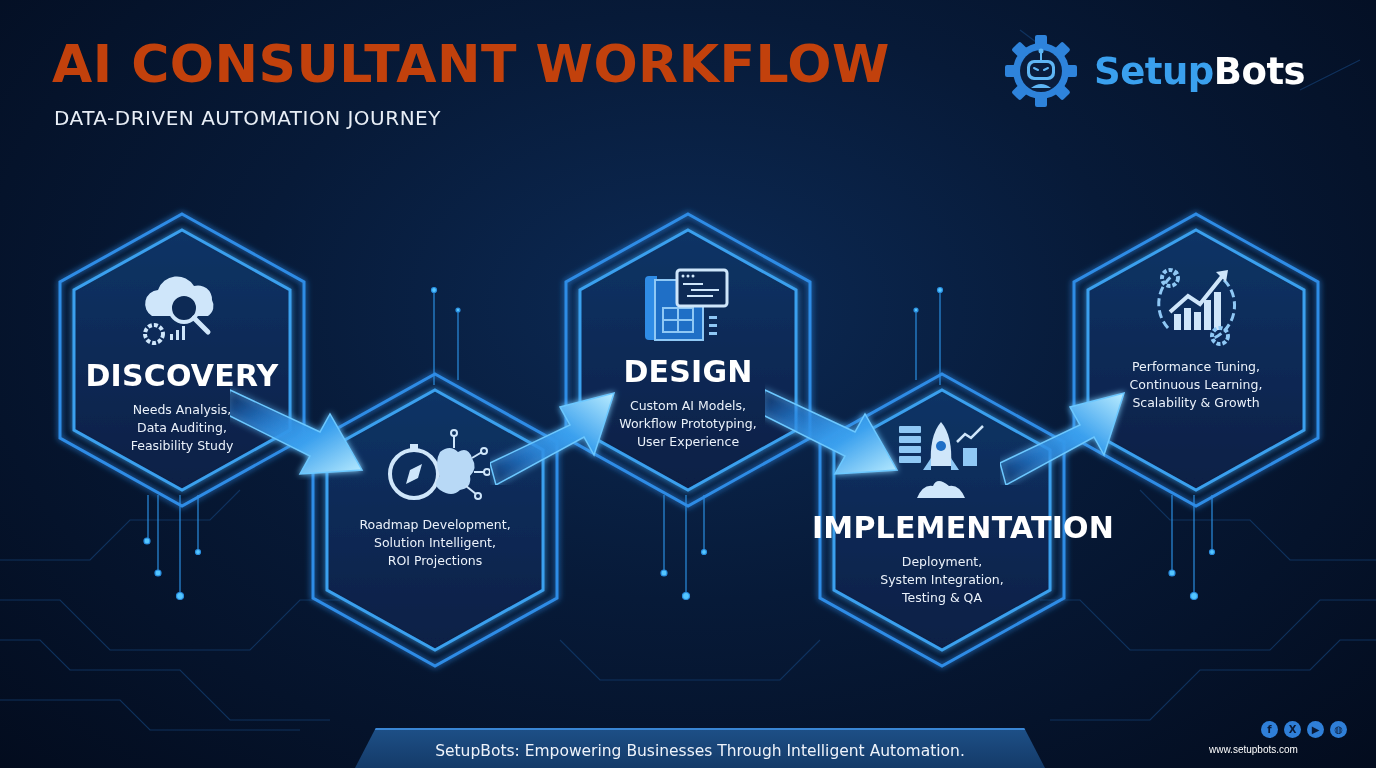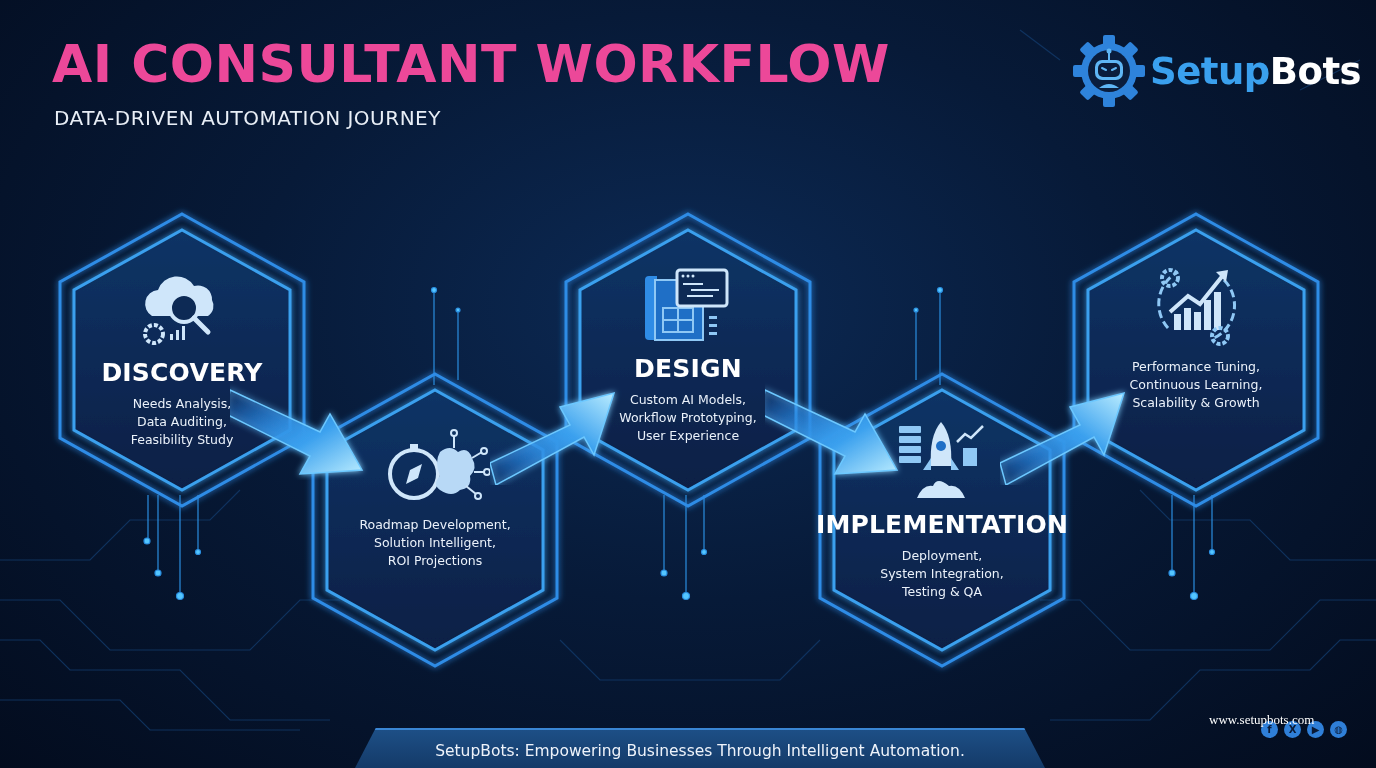--- a/index.html
+++ b/index.html
@@ -7,39 +7,39 @@
   body {
     position: relative;
     font-family: "DejaVu Sans", sans-serif;
     background: radial-gradient(ellipse at 50% 40%, #0c2a55 0%, #071a38 45%, #030c1e 100%);
     color: #fff;
   }
   .bg-circuit { position: absolute; inset: 0; pointer-events: none; }
   .title {
     position: absolute; left: 52px; top: 38px;
     font-family: "DejaVu Sans", sans-serif; font-weight: 700;
-    font-size: 52px; letter-spacing: 0.5px; color: #ec4899;
+    font-size: 52px; letter-spacing: 0.5px; color: #c2410c;
     line-height: 1;
   }
   .subtitle {
     position: absolute; left: 54px; top: 108px;
     font-family: "DejaVu Sans", sans-serif; font-weight: 400;
     font-size: 20px; color: #e8eef6; letter-spacing: 0.5px; line-height: 1;
   }
-  .logo { position: absolute; left: 1072px; top: 34px; display: flex; align-items: center; gap: 4px; }
+  .logo { position: absolute; left: 1004px; top: 34px; display: flex; align-items: center; gap: 16px; }
   .logo-text { font-family: "DejaVu Sans", sans-serif; font-weight: 700; font-size: 37px; letter-spacing: -0.5px; }
   .logo-text .a { color: #3aa0ee; }
   .logo-text .b { color: #ffffff; }
 
   .hex { position: absolute; width: 260px; height: 300px; }
   .hex svg.frame { position: absolute; inset: 0; overflow: visible; }
   .hex .content { position: absolute; left: 0; right: 0; text-align: center; }
   .hex .icon { display: block; margin: 0 auto; }
   .hex .step-title {
-    font-family: "DejaVu Sans", sans-serif; font-weight: 700; font-size: 25px;
+    font-family: "DejaVu Sans", sans-serif; font-weight: 700; font-size: 30px;
     color: #fff; margin-top: 6px; letter-spacing: 0.2px;
   }
   .hex .step-desc {
     font-family: "DejaVu Sans", sans-serif; font-size: 12.5px; line-height: 18px;
     color: #eaf1fa; margin-top: 8px; white-space: pre-line;
   }
 
   .arrow { position: absolute; pointer-events: none; }
 
   .tagline-bar {
@@ -52,22 +52,22 @@
   .tagline-bar span {
     font-family: "DejaVu Sans", sans-serif; font-size: 15.5px; color: #eef3fa; margin-top: 4px;
   }
   .social { position: absolute; left: 1261px; top: 721px; display: flex; gap: 6px; }
   .social .s {
     width: 17px; height: 17px; border-radius: 50%; background: #2f7fd8;
     display: flex; align-items: center; justify-content: center;
     font-size: 10px; color: #0a1a36; font-weight: 700; font-family: "DejaVu Sans", sans-serif;
   }
   .website {
-    position: absolute; left: 1209px; top: 712px;
-    font-family: Liberation Serif, serif; font-size: 13px; color: #fff;
+    position: absolute; left: 1209px; top: 744px;
+    font-family: Liberation Sans, sans-serif; font-size: 10px; color: #fff;
   }
 </style>
 </head>
 <body>
 
 <svg class="bg-circuit" width="1376" height="768" viewBox="0 0 1376 768">
   <g stroke="#123a6a" stroke-width="1.2" fill="none" opacity="0.8">
     <path d="M0 560 H90 L130 520 H210 L240 490"></path>
     <path d="M0 600 H60 L110 650 H250 L300 600 H340"></path>
     <path d="M0 640 H40 L70 670 H180 L230 720 H330"></path>

